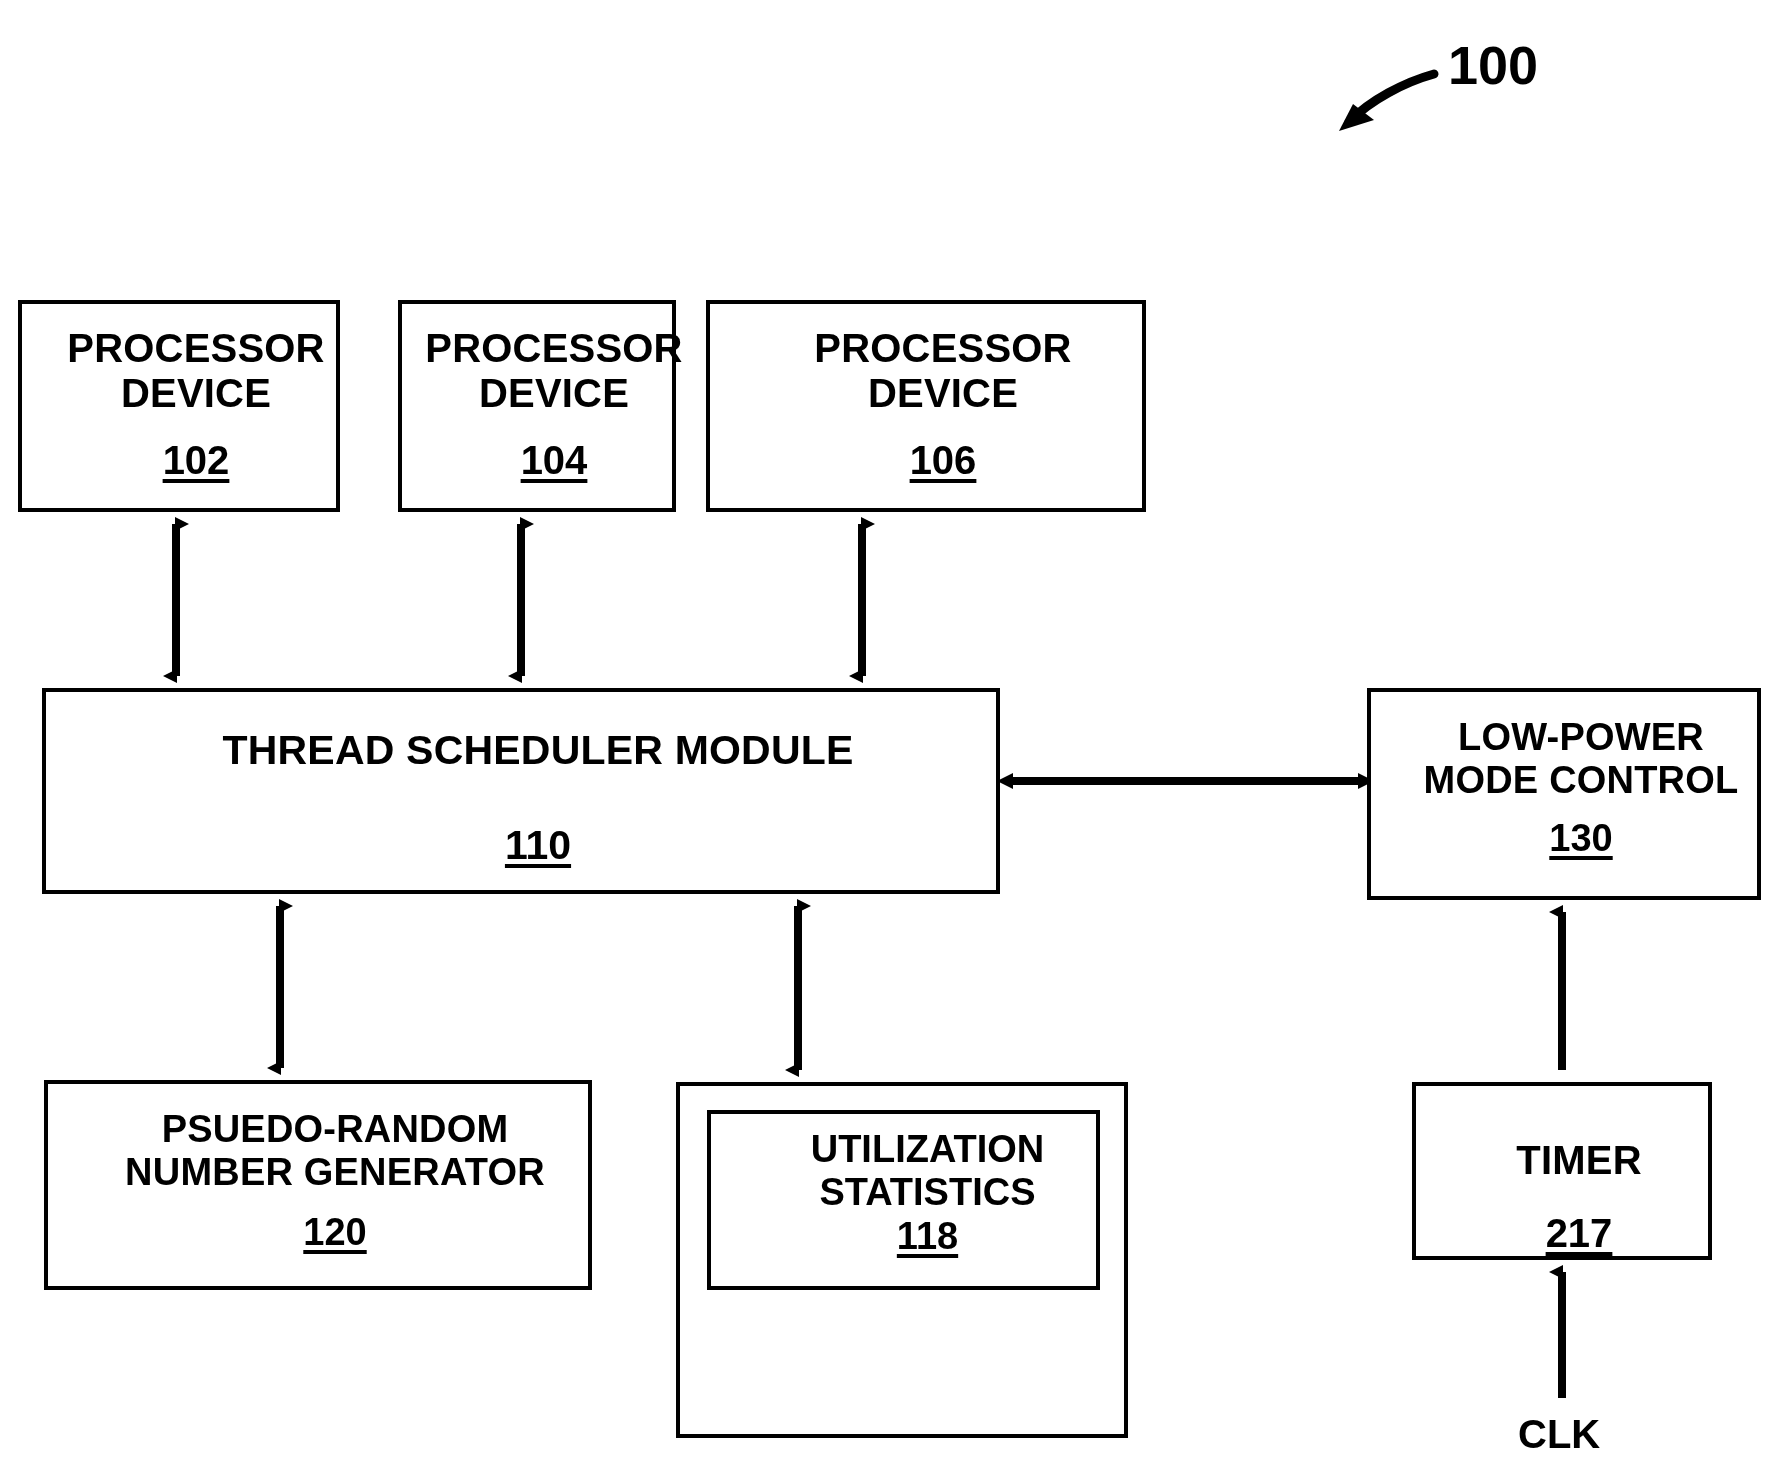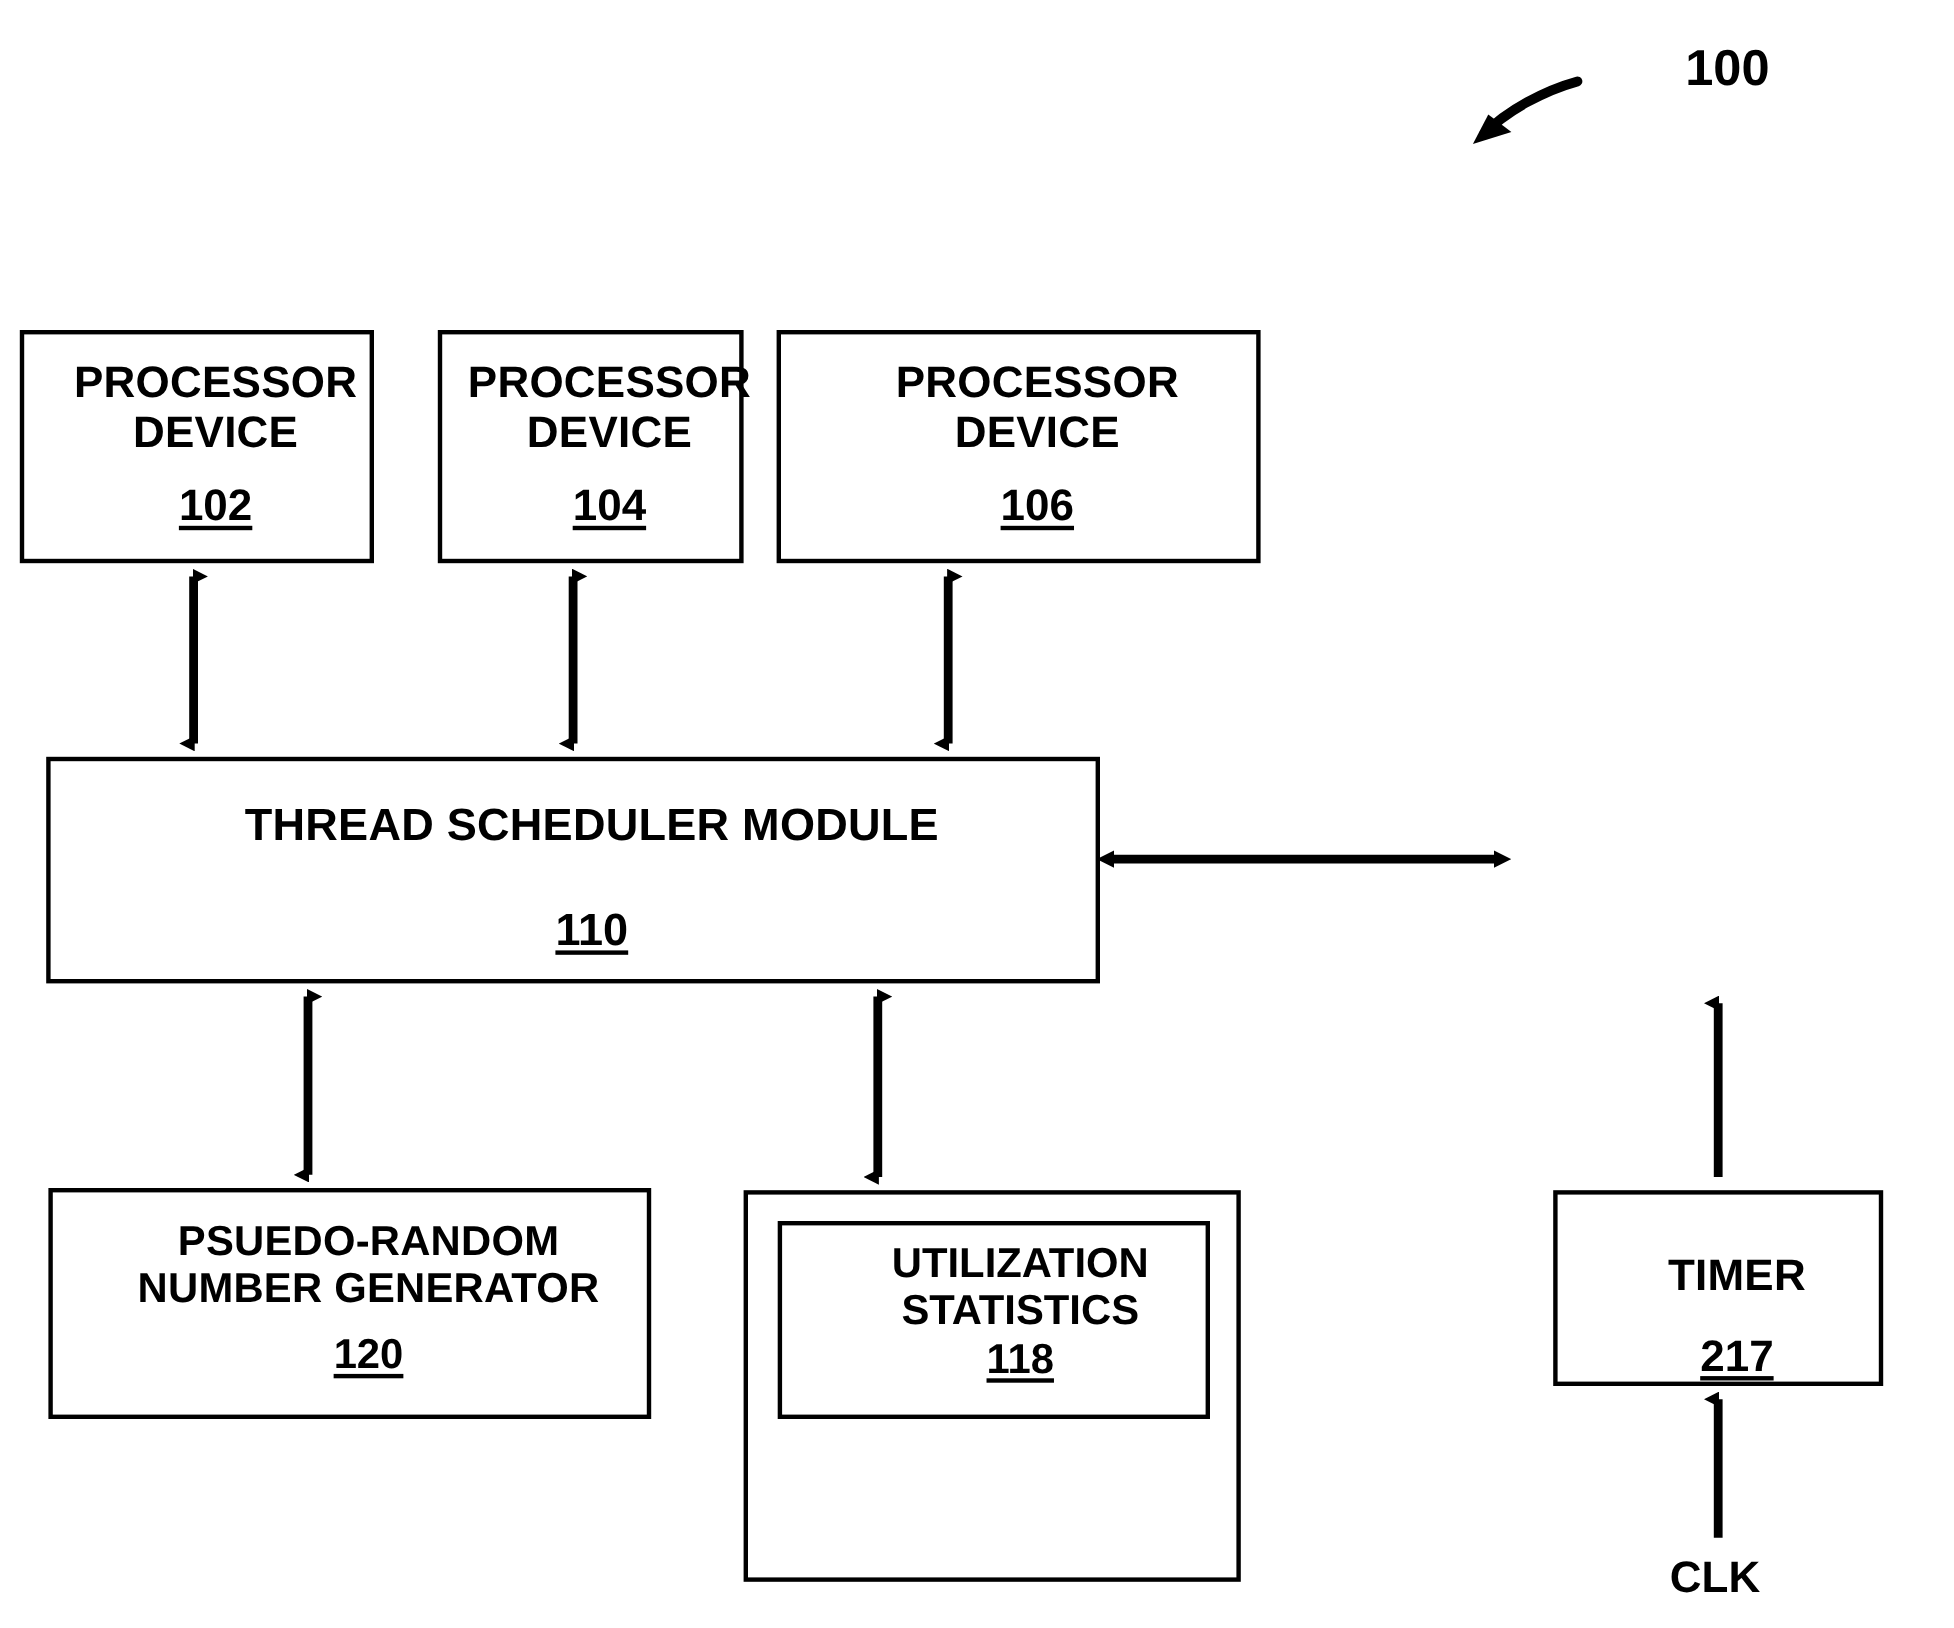--- a/index.html
+++ b/index.html
@@ -140,23 +140,23 @@
   #timer .title { font-size: 40px; }
   #timer .ref   { font-size: 40px; margin-top: 28px; }
 
   
   .plain-label {
     position: absolute;
     font-weight: bold;
     white-space: nowrap;
   }
   #fig-number {
-    left: 1532px;
+    left: 1448px;
     top: 34px;
-    font-size: 46px;
+    font-size: 54px;
   }
   #clk-label {
     left: 1518px;
     top: 1412px;
     font-size: 40px;
   }
 
   
   #connectors {
     position: absolute;
@@ -228,20 +228,25 @@
     <div class="title">PROCESSOR
 DEVICE</div>
     <div class="ref">106</div>
   </div>
 
   <div class="box" id="scheduler">
     <div class="title">THREAD SCHEDULER MODULE</div>
     <div class="ref">110</div>
   </div>
 
+  <div class="box" id="lowpower">
+    <div class="title">LOW-POWER
+MODE CONTROL</div>
+    <div class="ref">130</div>
+  </div>
 
   <div class="box" id="prng">
     <div class="title">PSUEDO-RANDOM
 NUMBER GENERATOR</div>
     <div class="ref">120</div>
   </div>
 
   <div class="box" id="memory">
     <div class="title">MEMORY</div>
     <div class="ref">115</div>

